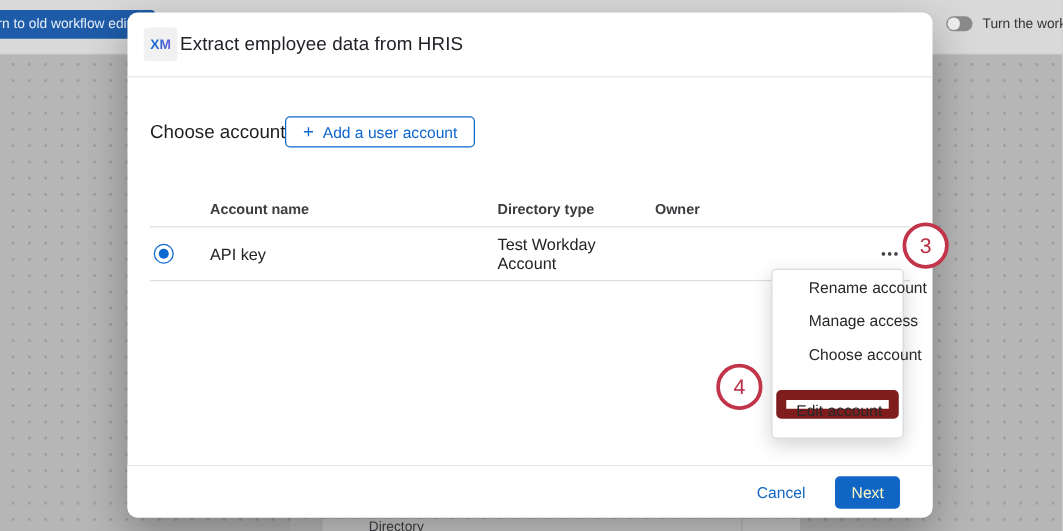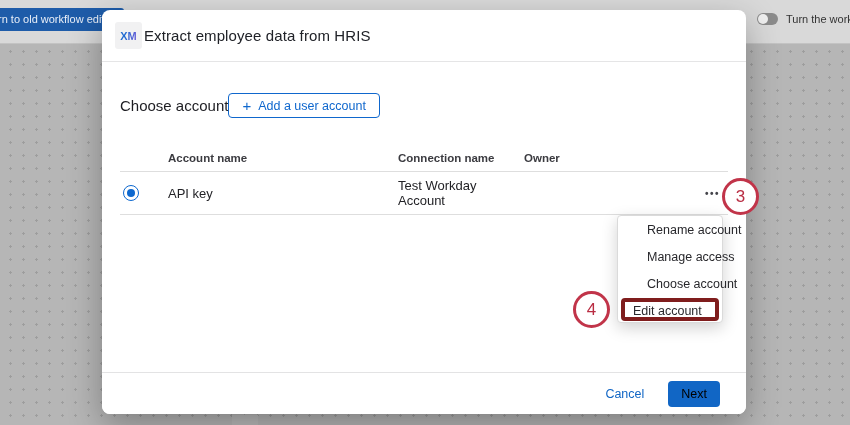--- a/index.html
+++ b/index.html
@@ -57,21 +57,21 @@
   .section-row { margin-top: 31px; height: 25px; display: flex; justify-content: flex-start; align-items: center; }
   .section-title { font-size: 15px; font-weight: 500; color: #1d1d22; }
   .add-btn {
     height: 25px; display: flex; align-items: center; gap: 7px;
     border: 1px solid #0f67cd; border-radius: 4px; background: #fff;
     color: #0f67cd; font-size: 12.5px; padding: 0 13px; cursor: pointer;
     font-family: "Liberation Sans", sans-serif;
   }
   .add-btn .plus { font-size: 15px; font-weight: 400; line-height: 1; }
 
-  .table { margin-top: 26px; }
+  .table { margin-top: 36px; }
   .thead, .trow { display: grid; grid-template-columns: 48px 230px 126px 1fr; align-items: center; }
   .thead { height: 28px; border-bottom: 1px solid #dedede; font-size: 11.5px; font-weight: bold; color: #3b3b40; }
   .trow { height: 43px; border-bottom: 1px solid #dedede; font-size: 13px; color: #232327; }
   .radio {
     width: 16px; height: 16px; margin-left: 3px; border-radius: 50%;
     border: 1.5px solid #0d68cf; position: relative; background: #fff; cursor: pointer;
   }
   .radio::after { content: ""; position: absolute; left: 2.5px; top: 2.5px; width: 8px; height: 8px; border-radius: 50%; background: #0d68cf; }
   .more-btn {
     justify-self: end; margin-right: 8px; border: none; background: transparent;
@@ -80,34 +80,34 @@
   }
 
   .modal-footer {
     position: absolute; left: 0; bottom: 0; width: 100%; height: 42px;
     border-top: 1px solid #e3e3e4; display: flex; align-items: center;
     justify-content: flex-end; gap: 24px; padding-right: 26px;
     border-radius: 0 0 8px 8px; background: #fff;
   }
   .cancel-btn { background: none; border: none; color: #1166c5; font-size: 12.5px; cursor: pointer; font-family: "Liberation Sans", sans-serif; }
   .next-btn {
-    background: #1166c5; border: none; color: #000000; font-size: 12.5px; font-weight: 500;
+    background: #1166c5; border: none; color: #fef9c3; font-size: 12.5px; font-weight: 500;
     padding: 6px 13px; border-radius: 4px; cursor: pointer; font-family: "Liberation Sans", sans-serif;
   }
 
   
   .context-menu {
     position: absolute; left: 617px; top: 215px; width: 106px;
     background: #fff; border: 1px solid #dadada; border-radius: 4px;
     box-shadow: 0 5px 16px rgba(0,0,0,.18); z-index: 20; padding: 1px 0;
   }
   .menu-item { height: 27px; line-height: 27px; padding-left: 13px; font-size: 12.5px; color: #28282c; cursor: pointer; white-space: nowrap; margin-left: 16px; }
   .menu-item.highlighted {
-    height: 23px; line-height: 19px; margin: 0 3px; padding-left: 8px;
-    border: 4px solid #7f1d1d; border-radius: 4px;
+    height: 23px; line-height: 19px; margin: 14px 3px; padding-left: 8px;
+    border: 8px solid #7f1d1d; border-radius: 4px;
   }
 
   
   .step-badge {
     position: absolute; width: 37px; height: 37px; border-radius: 50%;
     background: #fff; border: 3px solid #c13449; color: #b92c42;
     display: flex; align-items: center; justify-content: center;
     font-size: 17px; font-weight: 500; z-index: 30;
   }
   .step-3 { left: 722px; top: 178px; }
@@ -121,20 +121,24 @@
   <div class="canvas"></div>
   <div class="toolbar"></div>
   <button class="return-btn">rn to old workflow editor</button>
   <div class="toggle-group">
     <div class="toggle-track">
       <div class="toggle-knob"></div>
     </div>
     <span class="toggle-label">Turn the work</span>
   </div>
   <div class="bottom-block"></div>
+  <div class="bottom-panel">
+    <span class="bottom-panel-label">Directory</span>
+    <div class="bottom-panel-divider"></div>
+  </div>
 
   <div class="modal">
     <div class="modal-header">
       <div class="xm-badge">
         <span>XM</span>
       </div>
       <div class="modal-title">Extract employee data from HRIS</div>
     </div>
 
     <div class="modal-body">
@@ -143,21 +147,21 @@
         <button class="add-btn">
           <span class="plus">+</span>
           <span>Add a user account</span>
         </button>
       </div>
 
       <div class="table">
         <div class="thead">
           <div></div>
           <div>Account name</div>
-          <div>Connection name</div>
+          <div>Directory type</div>
           <div>Owner</div>
         </div>
         <div class="trow">
           <div class="radio" role="radio" aria-checked="true"></div>
           <div>API key</div>
           <div>Test Workday Account</div>
             <button class="more-btn">•••</button>
         </div>
       </div>
     </div>

